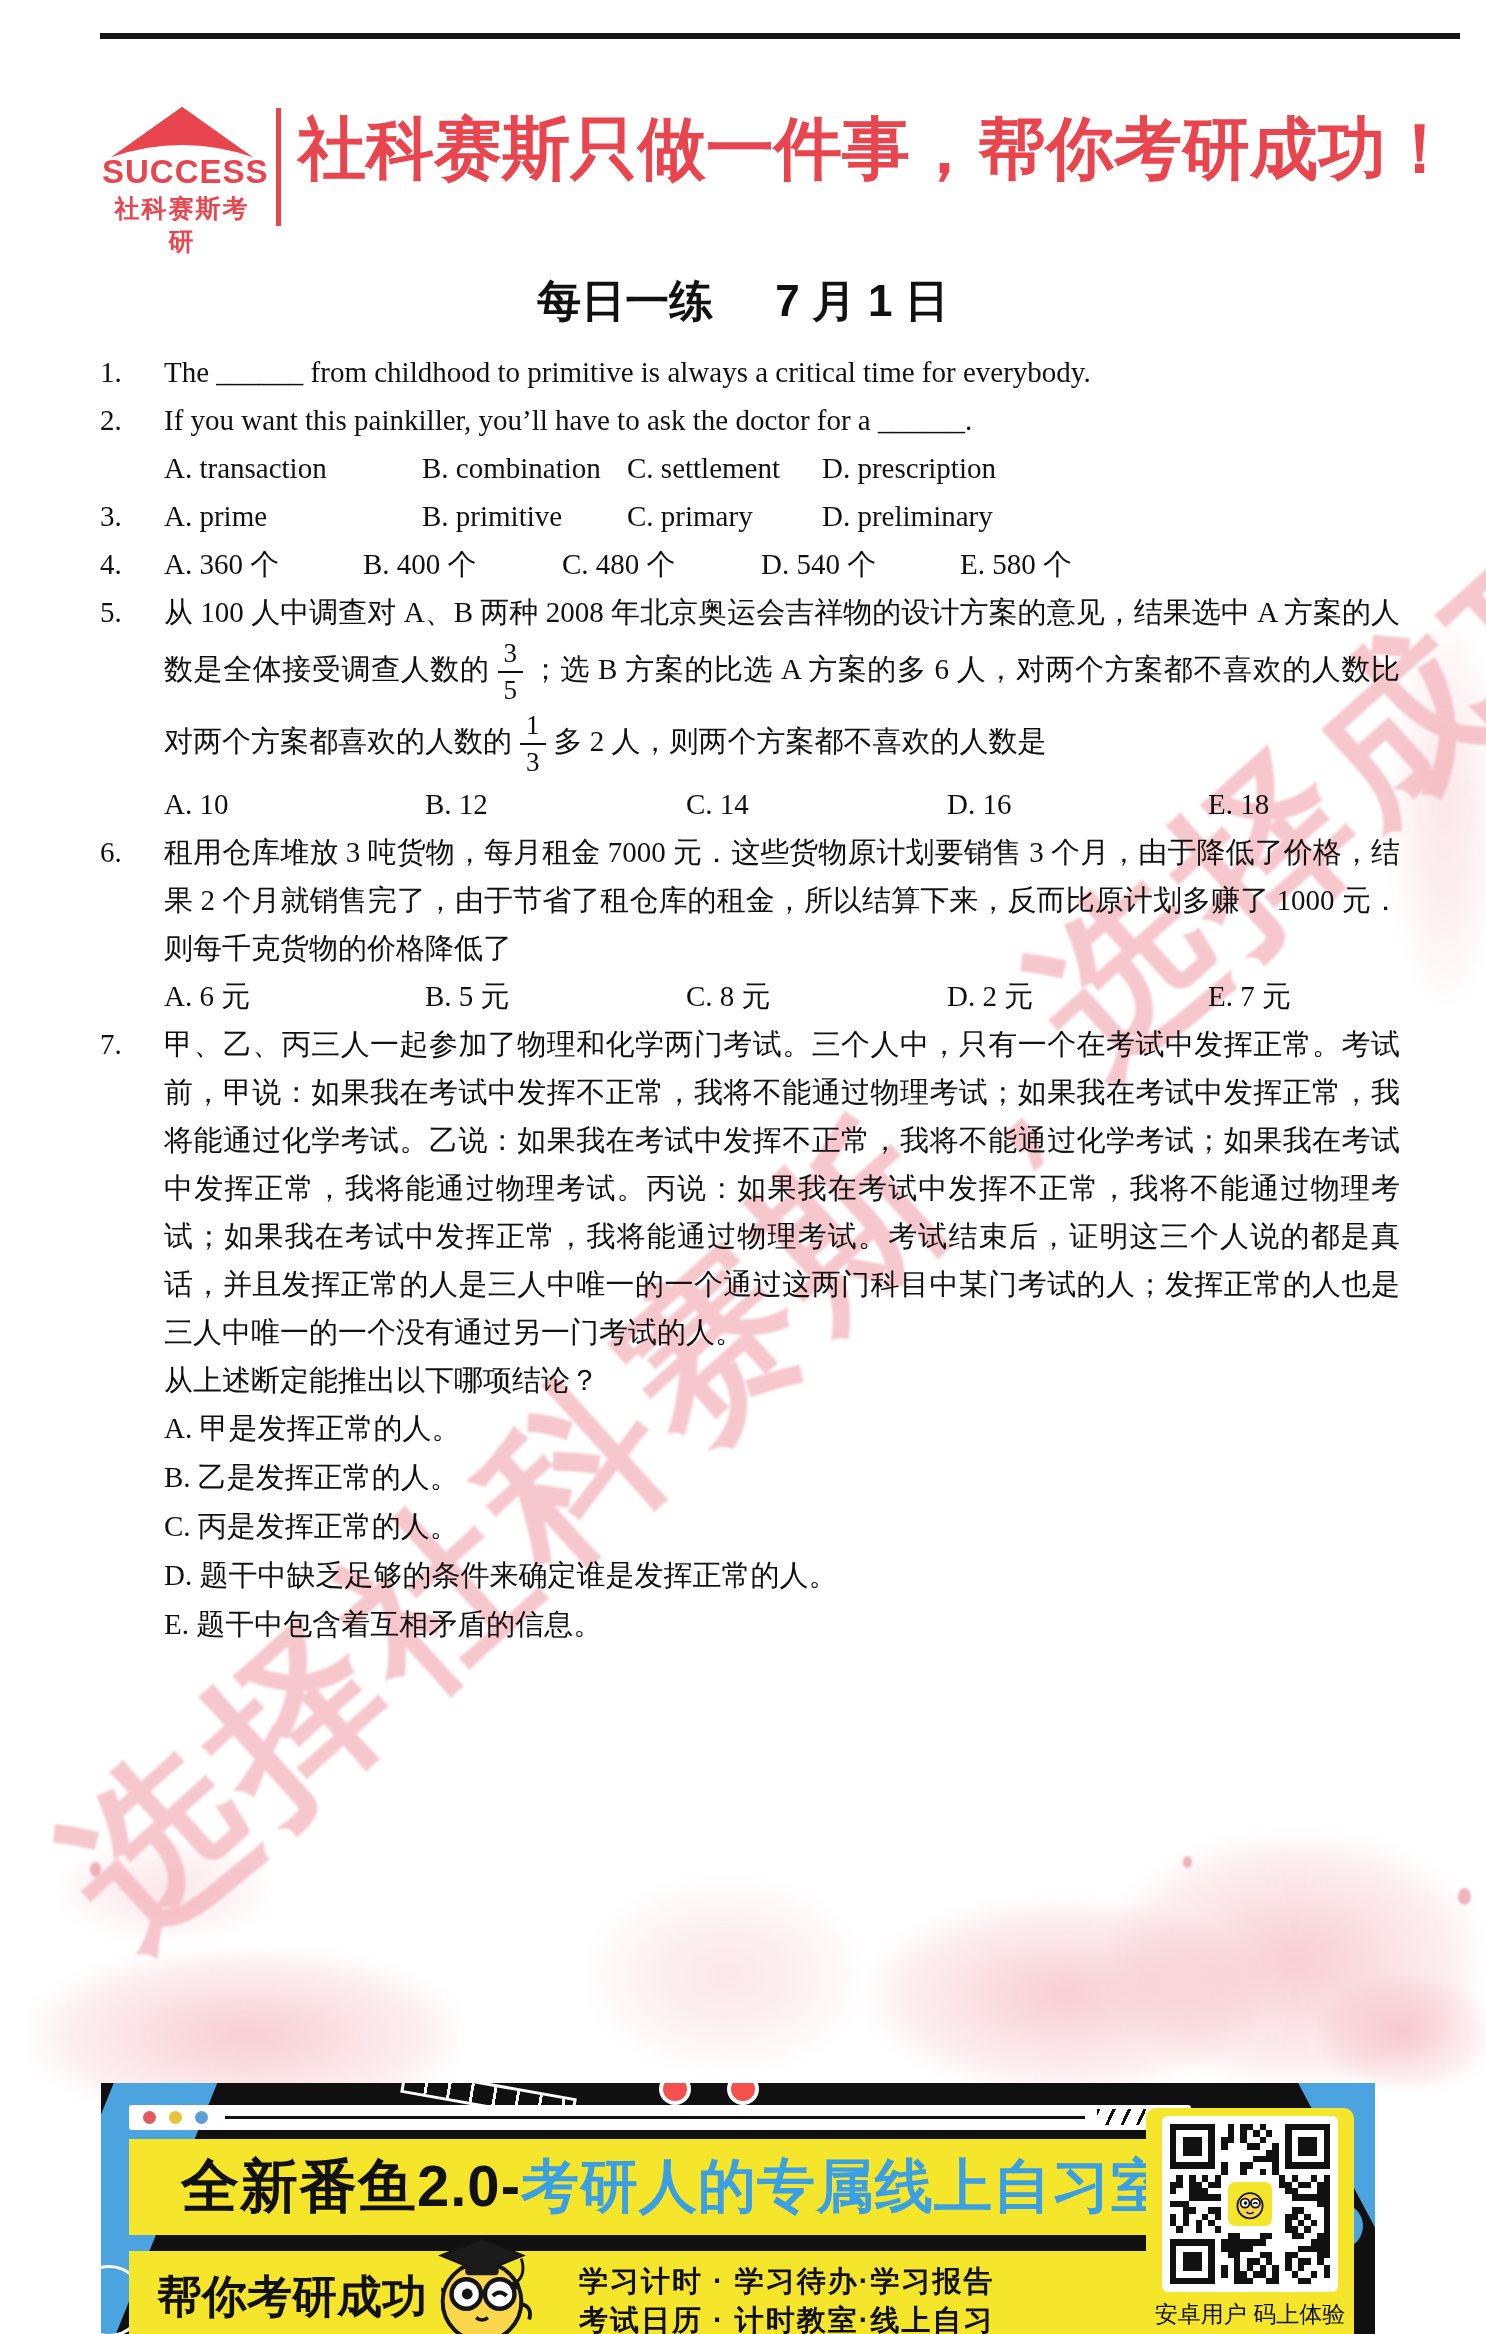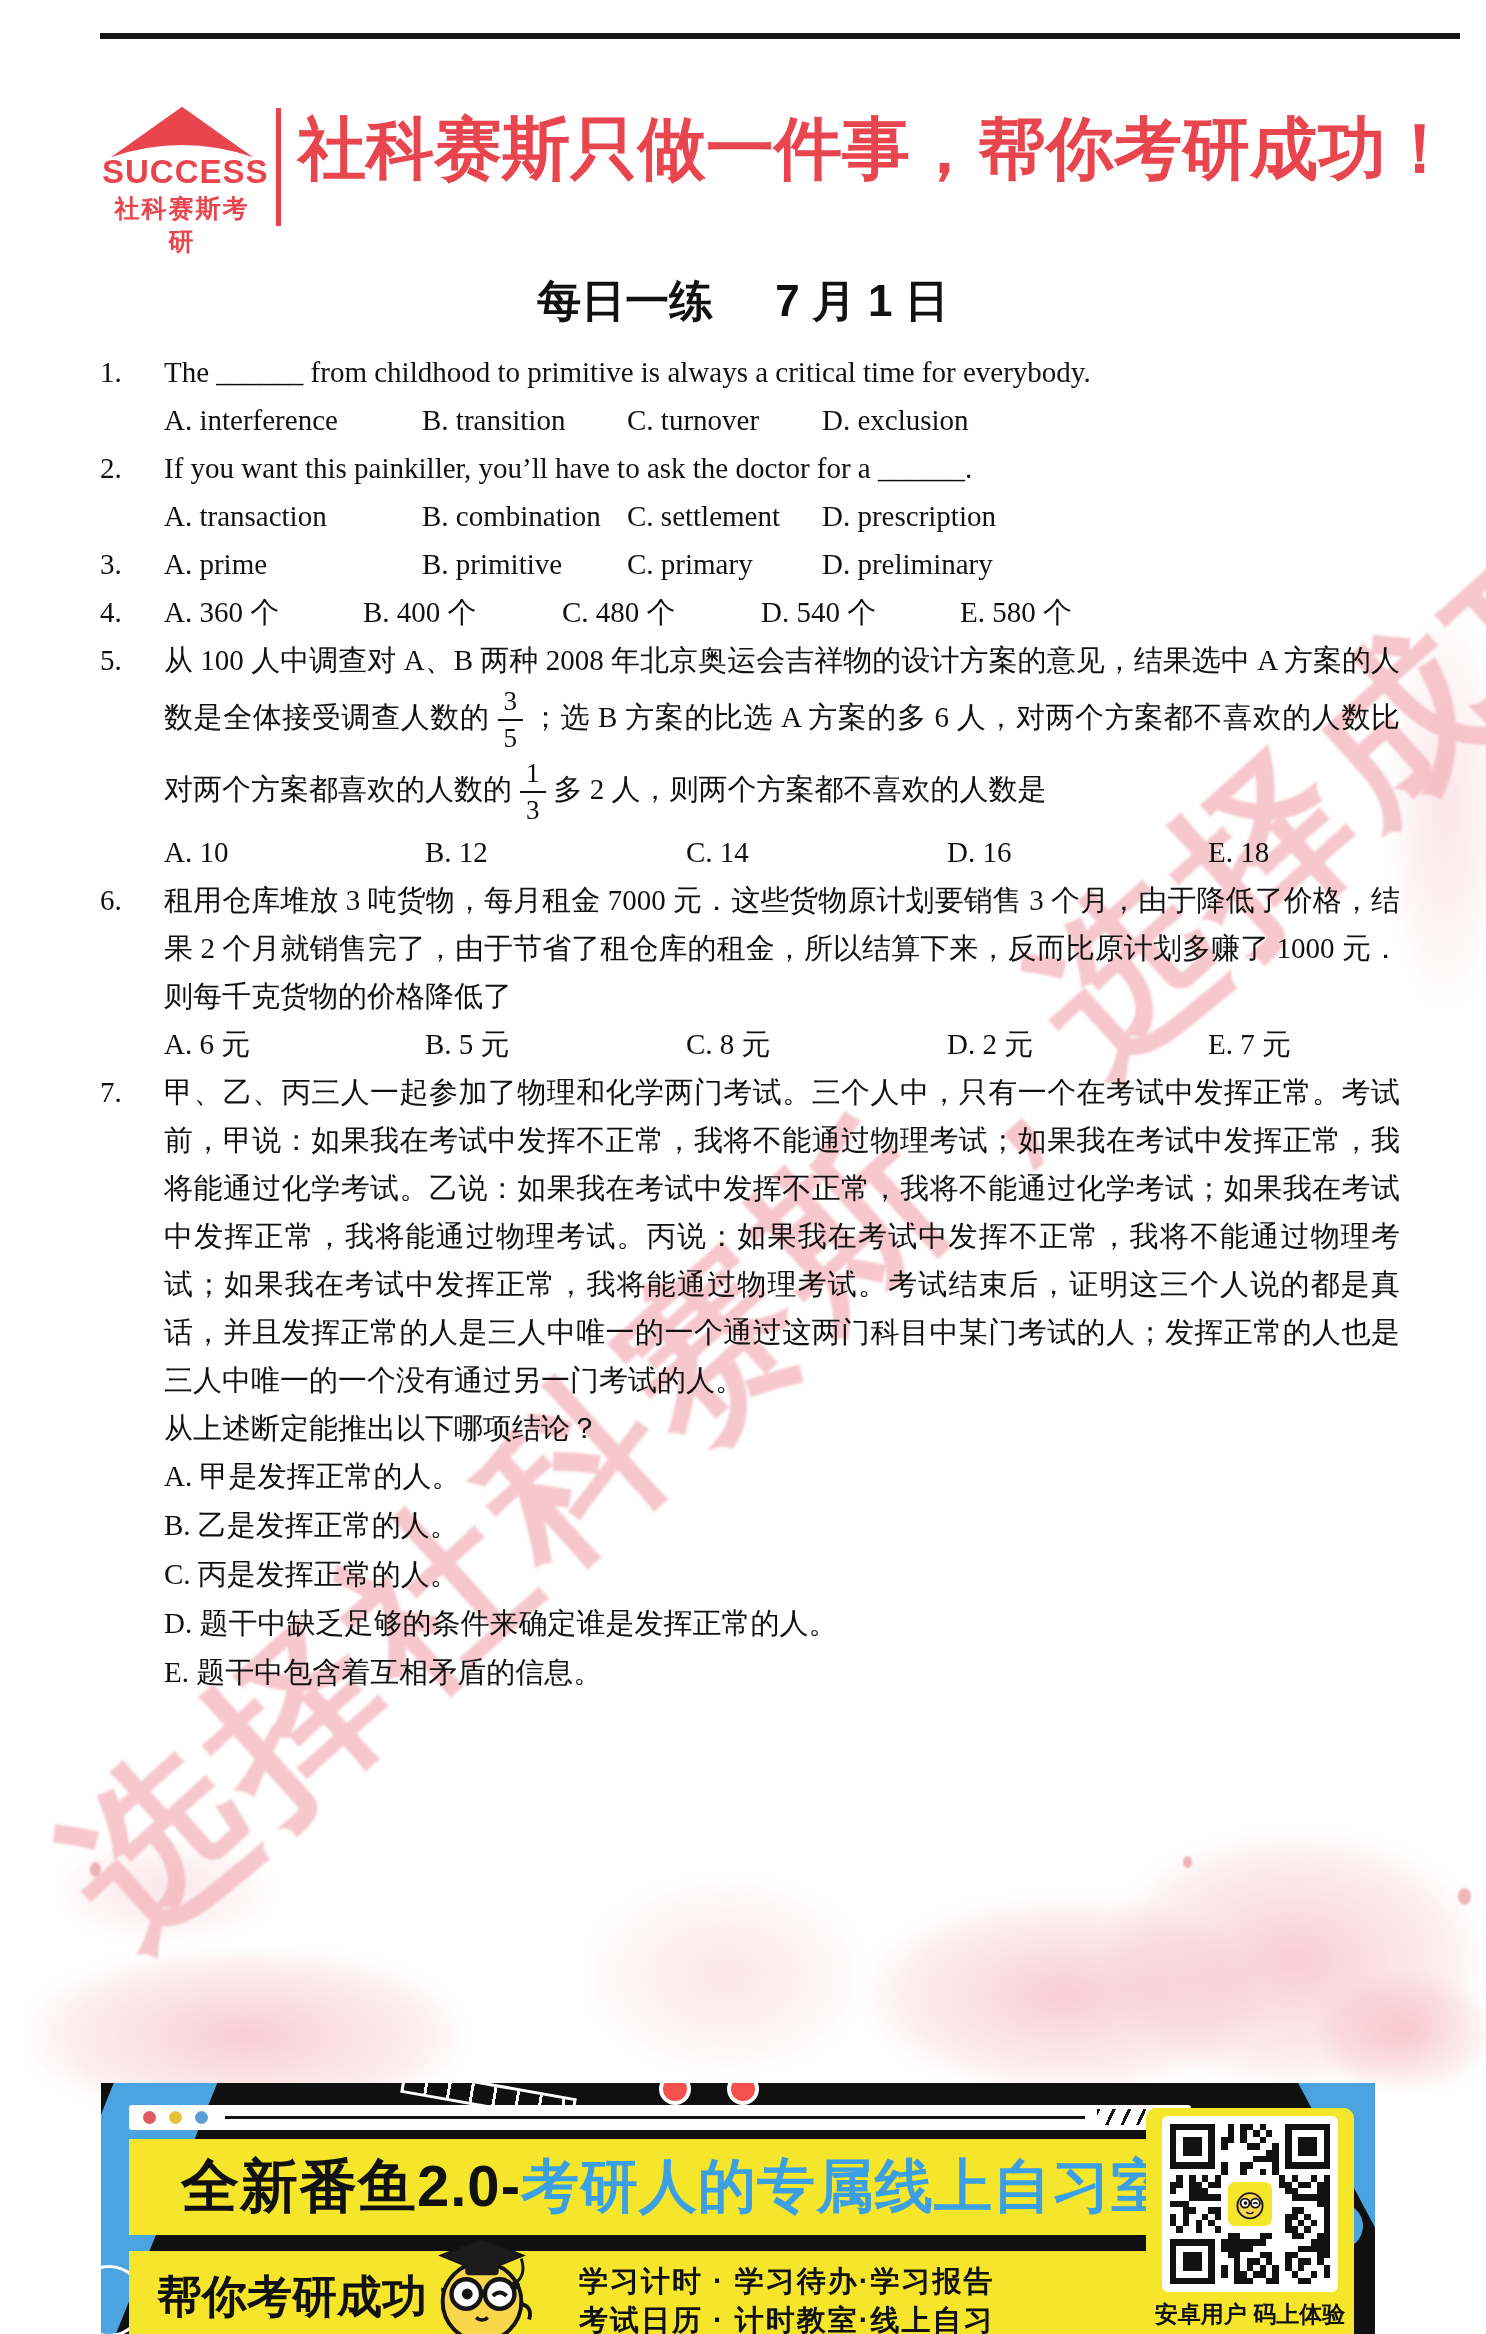--- a/index.html
+++ b/index.html
@@ -93,21 +93,21 @@
   .b-arrows { font-size:40px; font-weight:900; letter-spacing:-2px; }
   .mascot { left:322px; top:150px; width:118px; height:118px; }
   .b-features { left:478px; top:179px; font-size:29px; font-weight:900; color:#111;
                 line-height:39px; letter-spacing:2px; white-space:nowrap; }
   .qr-panel { left:1045px; top:25px; width:208px; height:240px; background:#F6E62B; border-radius:10px; }
   .qr-box { left:1061px; top:33px; width:176px; height:176px; background:#fff; border-radius:6px; padding:8px; }
   .qr-box svg { width:160px; height:160px; display:block; }
   .qr-logo { left:1124px; top:96px; width:50px; height:50px; background:#F6E62B; border-radius:10px;
              border:3px solid #fff; display:flex; align-items:center; justify-content:center; }
   .qr-caption { left:1045px; top:216px; width:208px; text-align:center;
-                font-size:23px; font-weight:700; color:#111; white-space:nowrap; }
+                font-size:23px; font-weight:400; color:#111; white-space:nowrap; }
 </style>
 </head>
 <body>
 
 <div class="page">
 
   <div class="top-rule"></div>
 
   <div class="header">
     <div class="logo">
@@ -136,26 +136,20 @@
   <div class="spot" style="left:90px;  top:1862px; width:11px; height:15px;"></div>
   <div class="spot" style="left:1183px;top:1856px; width:9px;  height:12px;"></div>
   <div class="spot" style="left:1458px;top:1888px; width:13px; height:17px;"></div>
 
   <div class="questions">
 
     <div class="q">
       <div class="qnum">1.</div>
       <div class="qbody">
         <div class="stem">The ______ from childhood to primitive is always a critical time for everybody.</div>
-        <div class="opts cols4">
-          <span>A. interference</span>
-            <span>B. transition</span>
-            <span>C. turnover</span>
-            <span>D. exclusion</span>
-        </div>
       </div>
     </div>
 
     <div class="q">
       <div class="qnum">2.</div>
       <div class="qbody">
         <div class="stem">If you want this painkiller, you’ll have to ask the doctor for a ______.</div>
         <div class="opts cols4">
           <span>A. transaction</span>
             <span>B. combination</span>

